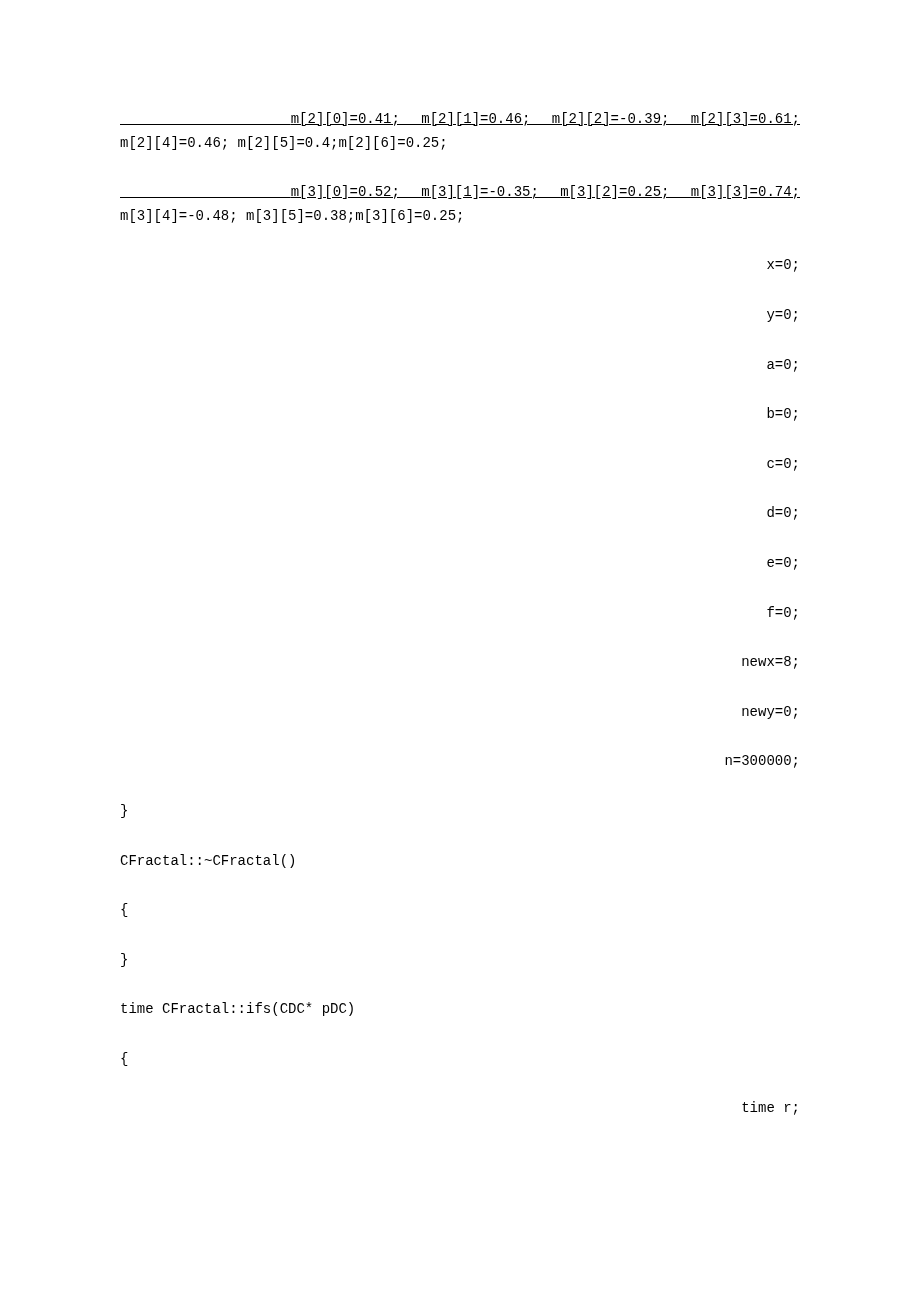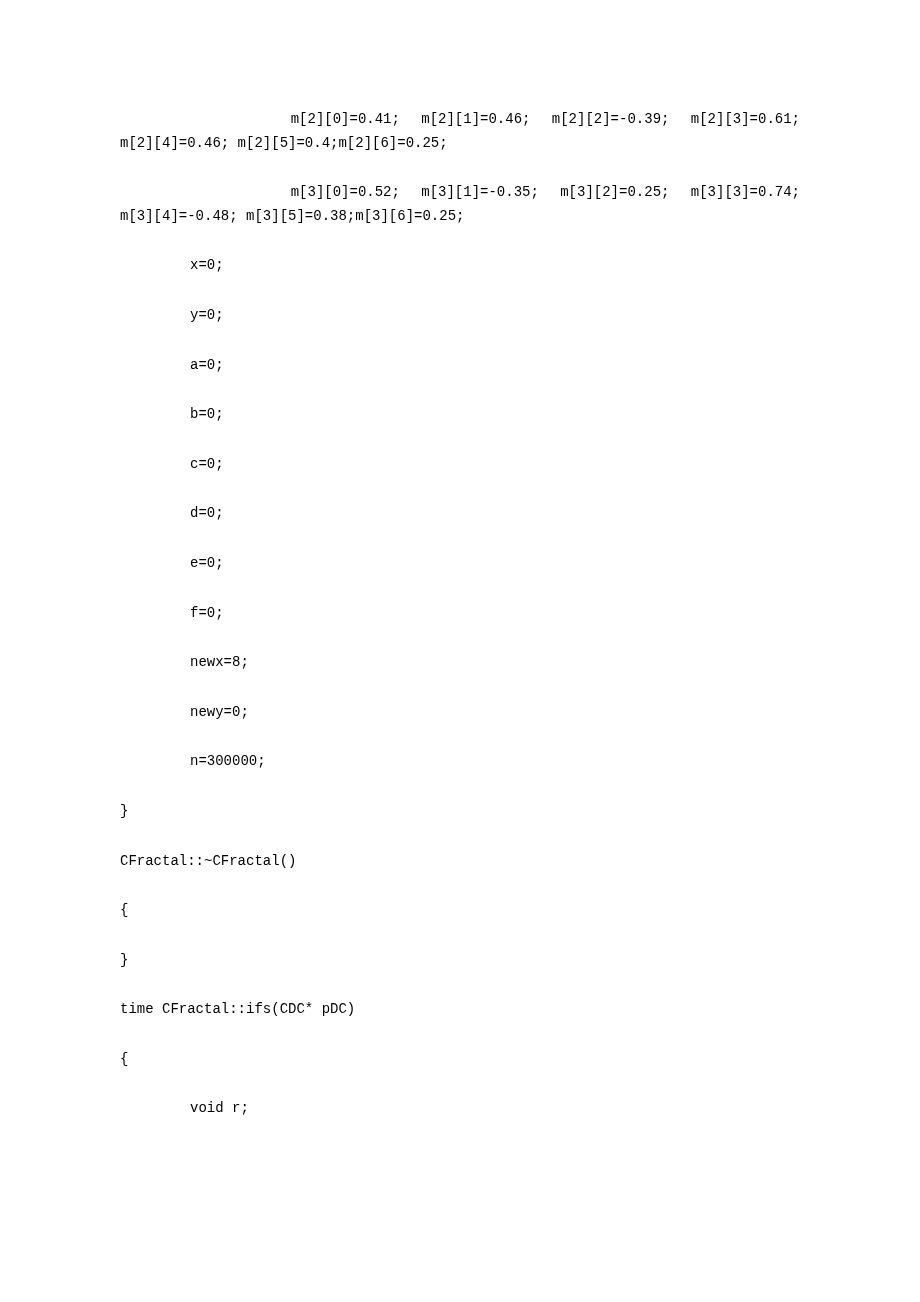--- a/index.html
+++ b/index.html
@@ -14,27 +14,29 @@
     line-height: 1.4;
   }
   .page {
     padding: 110px 120px 60px 120px;
   }
   .two-line {
     text-align: justify;
     text-align-last: justify;
     white-space: pre-wrap;
     margin-bottom: 4px;
+    text-decoration: underline;
   }
   .rest-line {
     margin-bottom: 30px;
   }
   .indent {
     padding-left: 70px;
     margin-bottom: 30px;
+    text-align: right;
   }
   .plain {
     margin-bottom: 30px;
   }
 </style>
 </head>
 <body>
 
 <div class="page">
 
@@ -56,15 +58,15 @@
   <div class="indent">newy=0;</div>
   <div class="indent">n=300000;</div>
 
   <div class="plain">}</div>
   <div class="plain">CFractal::~CFractal()</div>
   <div class="plain">{</div>
   <div class="plain">}</div>
   <div class="plain">time CFractal::ifs(CDC* pDC)</div>
   <div class="plain">{</div>
 
-  <div class="indent">void r;</div>
+  <div class="indent">time r;</div>
 
 </div>
 
 </body></html>

